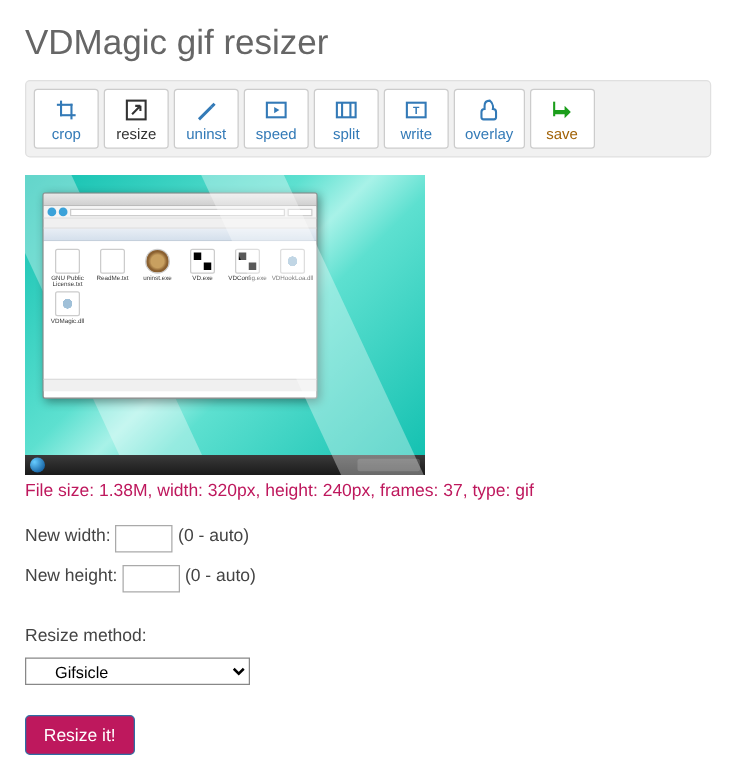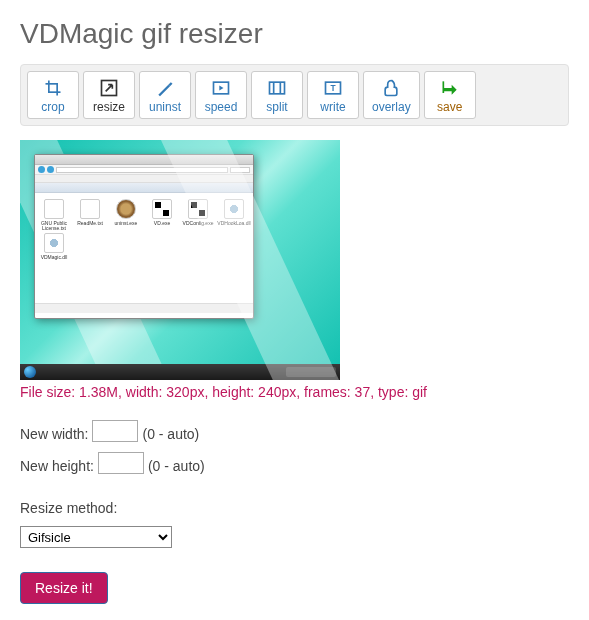--- a/index.html
+++ b/index.html
@@ -126,39 +126,39 @@
 .info-line {
   font-size: 14px;
   color: #be185d;
   margin-bottom: 20px;
 }
 .form-row {
   font-size: 14px;
   color: #444;
   margin-bottom: 10px;
   display: flex;
-  align-items: flex-end;
+  align-items: flex-start;
   gap: 4px;
 }
 .num-input {
   width: 46px;
   height: 22px;
   border: 1px solid #aaa;
   padding: 2px 4px;
   font-size: 13px;
 }
 .hint { color:#444; }
 .section-gap { height: 16px; }
 select.method-select {
-  width: 152px;
+  width: 180px;
   height: 22px;
   border: 1px solid #888;
   background: #fff;
   font-size: 13px;
-  padding: 1px 3px;
+  padding: 1px 19px;
 }
 .submit-btn {
   margin-top: 24px;
   background: #be185d;
   border: 1px solid #2e6da4;
   color: #fff;
   font-size: 14px;
   padding: 7px 14px;
   border-radius: 4px;
   cursor: pointer;

